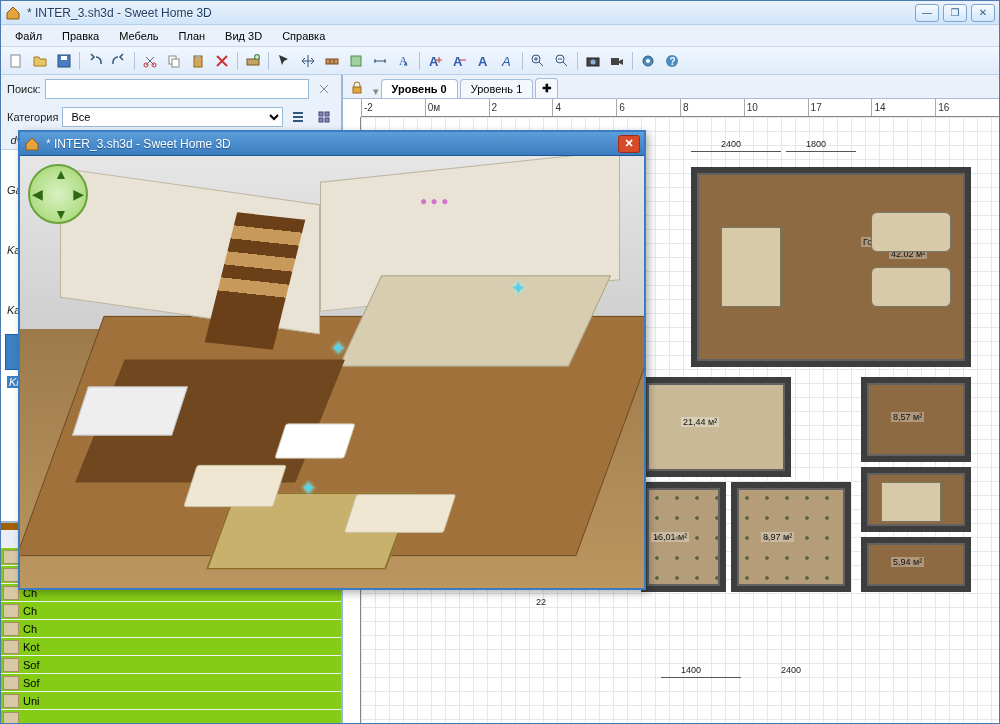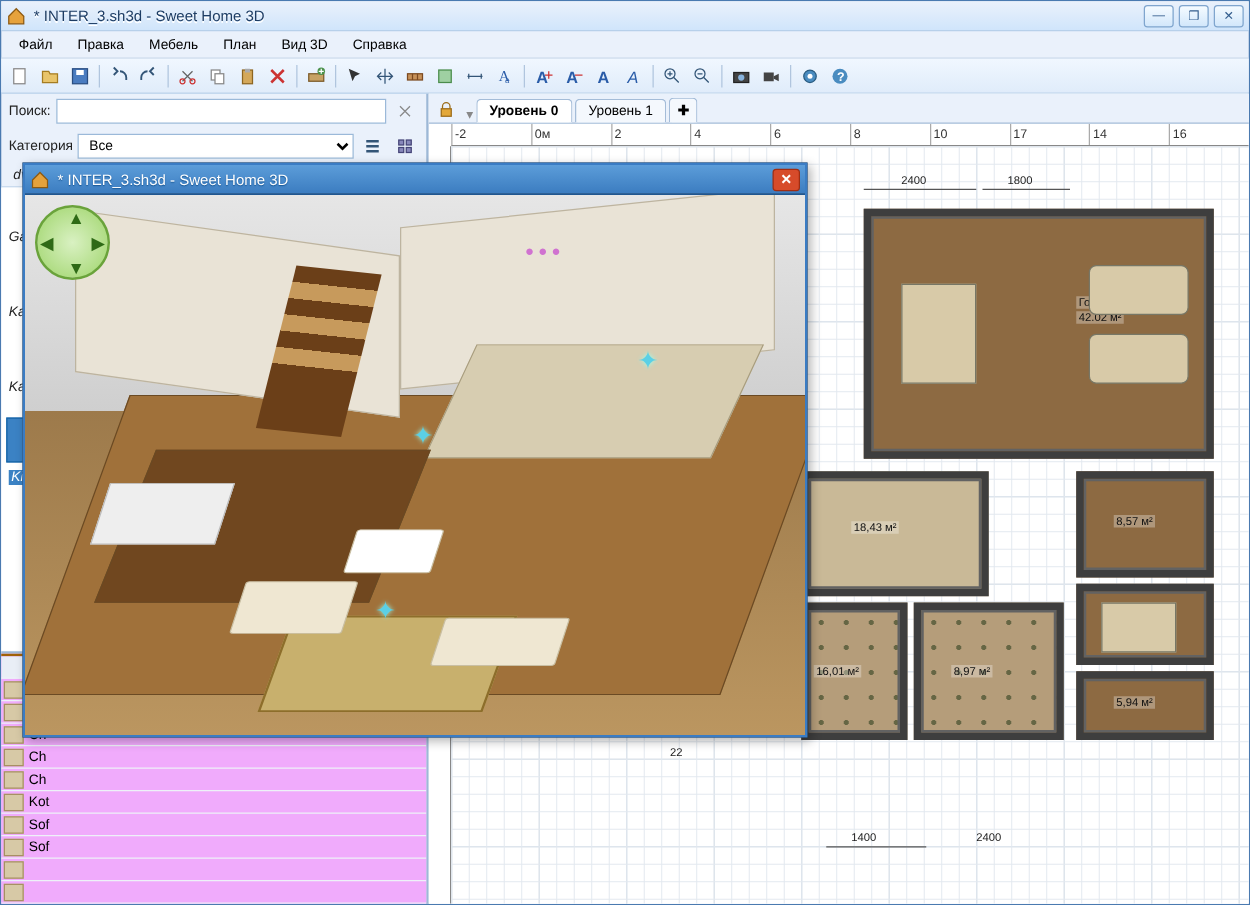--- a/index.html
+++ b/index.html
@@ -33,21 +33,21 @@
 
 .thumbrow { display:flex; padding:3px 6px; gap:6px; border-bottom:1px solid #c0d4ea; }
 .thumbcell { flex:1; font-style:italic; text-align:center; color:#222; overflow:hidden; white-space:nowrap; text-overflow:ellipsis; }
 
 .thumbgrid { flex:1; overflow:hidden; position:relative; background:#fff; border-bottom:2px solid #9db8d6; }
 .gimg { width:36px; height:36px; background:#dce6f0; border:1px solid #b5c8de; position:absolute; }
 .gimg.sel { background:#3b82c4; border-color:#1463a6; }
 .glabel { position:absolute; left:6px; font-style:italic; color:#222; }
 
 
-.ftable { height:200px; border-top:2px solid #a16207; overflow:hidden; background:#f0abfc; position:relative; }
+.ftable { height:200px; border-top:7px solid #a16207; overflow:hidden; background:#84cc16; position:relative; }
 .frow { display:flex; align-items:center; height:18px; border-bottom:1px solid #edf2f8; }
 .frow .ico { width:16px; height:14px; margin:0 2px; background:#d7c9a6; border:1px solid #a78f63; }
 .frow .nm { flex:1; padding-left:2px; overflow:hidden; white-space:nowrap; text-overflow:ellipsis; }
 
 
 .right { flex:1; display:flex; flex-direction:column; min-width:0; background:#fff; }
 .tabs { height:24px; display:flex; align-items:flex-end; padding:0 4px; gap:2px; border-bottom:1px solid #a4bcd8; background:#eaf1fb; }
 .tab { padding:3px 10px; border:1px solid #a4bcd8; border-bottom:none; background:#f4f8fd; border-radius:4px 4px 0 0; cursor:pointer; }
 .tab.active { background:#fff; font-weight:bold; }
 .tab.add { padding:3px 6px; font-weight:bold; }
@@ -354,20 +354,21 @@
             <div class="frow">
               <span class="ico"></span>
               <span class="nm">Sof</span>
             </div>
             <div class="frow">
               <span class="ico"></span>
               <span class="nm">Sof</span>
             </div>
             <div class="frow">
               <span class="ico"></span>
+              <span class="nm">Uni</span>
             </div>
             <div class="frow">
               <span class="ico"></span>
             </div>
             <div class="frow"></div>
           </div>
 
       </div>
     </div>
 
@@ -396,23 +397,23 @@
           <div>10</div>
           <div>17</div>
           <div>14</div>
           <div>16</div>
         </div>
         <div class="ruler-v"></div>
         <div class="grid">
 
           <div class="room" style="left:330px;top:50px;width:280px;height:200px"></div>
           <div class="roomlabel" style="left:500px;top:120px">Гостиная</div>
-          <div class="roomlabel" style="left:500px;top:132px">42.02 м²</div>
+          <div class="roomlabel" style="left:528px;top:132px">42.02 м²</div>
           <div class="room light" style="left:280px;top:260px;width:150px;height:100px"></div>
-          <div class="roomlabel" style="left:320px;top:300px">18,43 м²</div>
+          <div class="roomlabel" style="left:320px;top:300px">21,44 м²</div>
           <div class="room" style="left:500px;top:260px;width:110px;height:85px"></div>
           <div class="roomlabel" style="left:530px;top:295px">8,57 м²</div>
           <div class="room" style="left:500px;top:350px;width:110px;height:65px"></div>
           <div class="roomlabel" style="left:530px;top:375px">5,23 м²</div>
           <div class="room" style="left:500px;top:420px;width:110px;height:55px"></div>
           <div class="roomlabel" style="left:530px;top:440px">5,94 м²</div>
           <div class="room tile" style="left:370px;top:365px;width:120px;height:110px"></div>
           <div class="roomlabel" style="left:400px;top:415px">8,97 м²</div>
           <div class="room tile" style="left:280px;top:365px;width:85px;height:110px"></div>
           <div class="roomlabel" style="left:290px;top:415px">16,01 м²</div>

